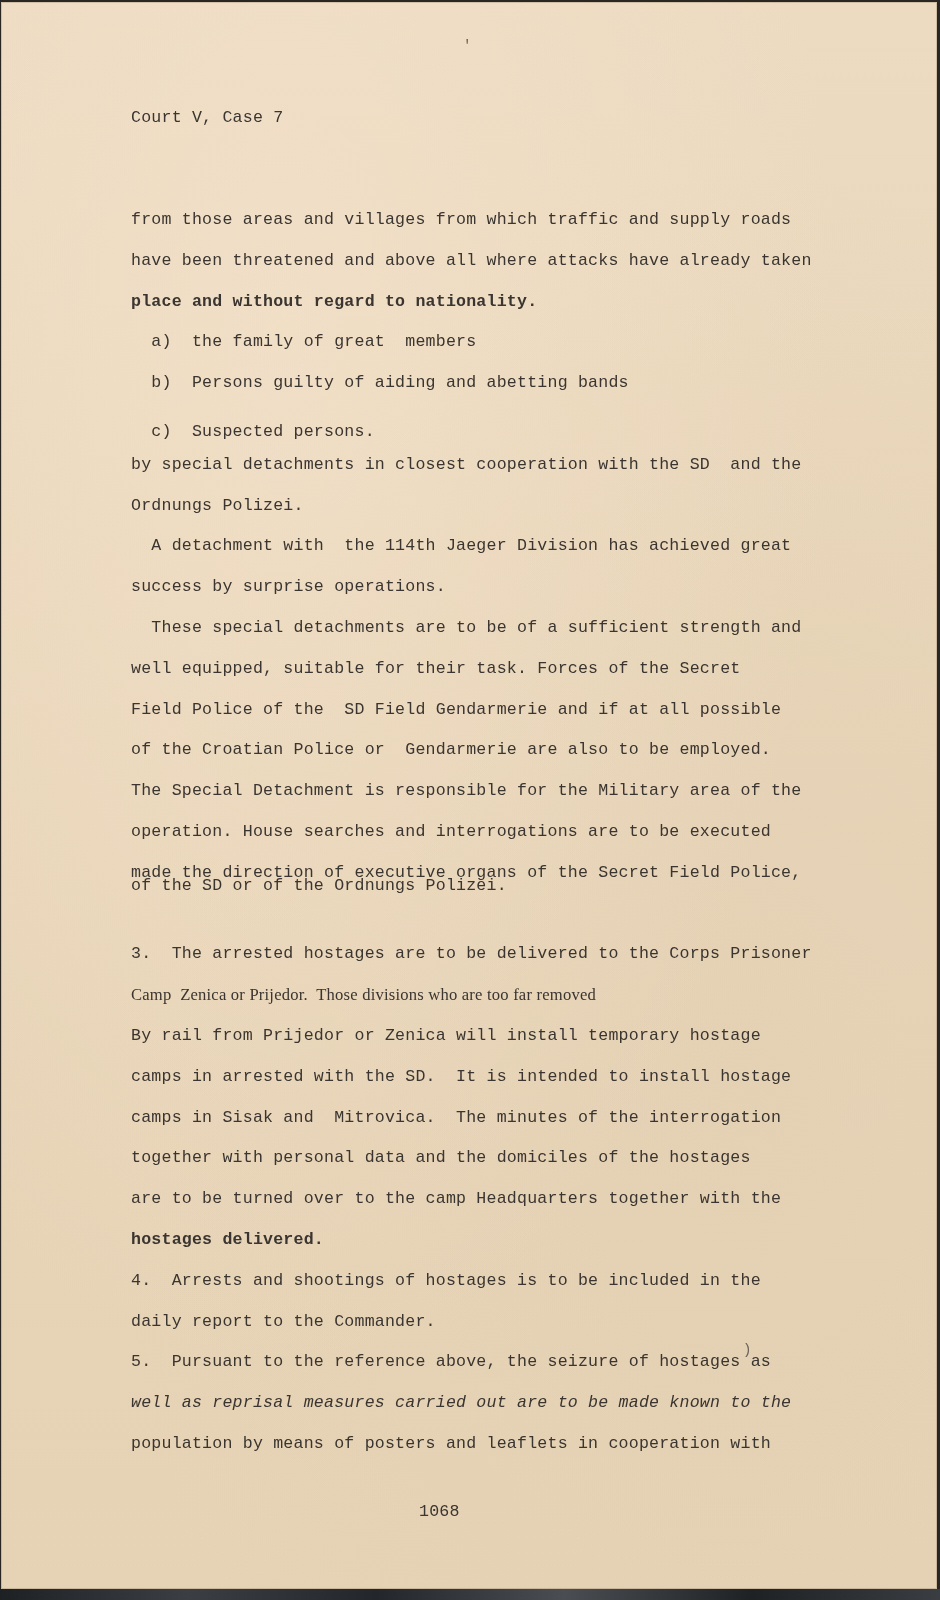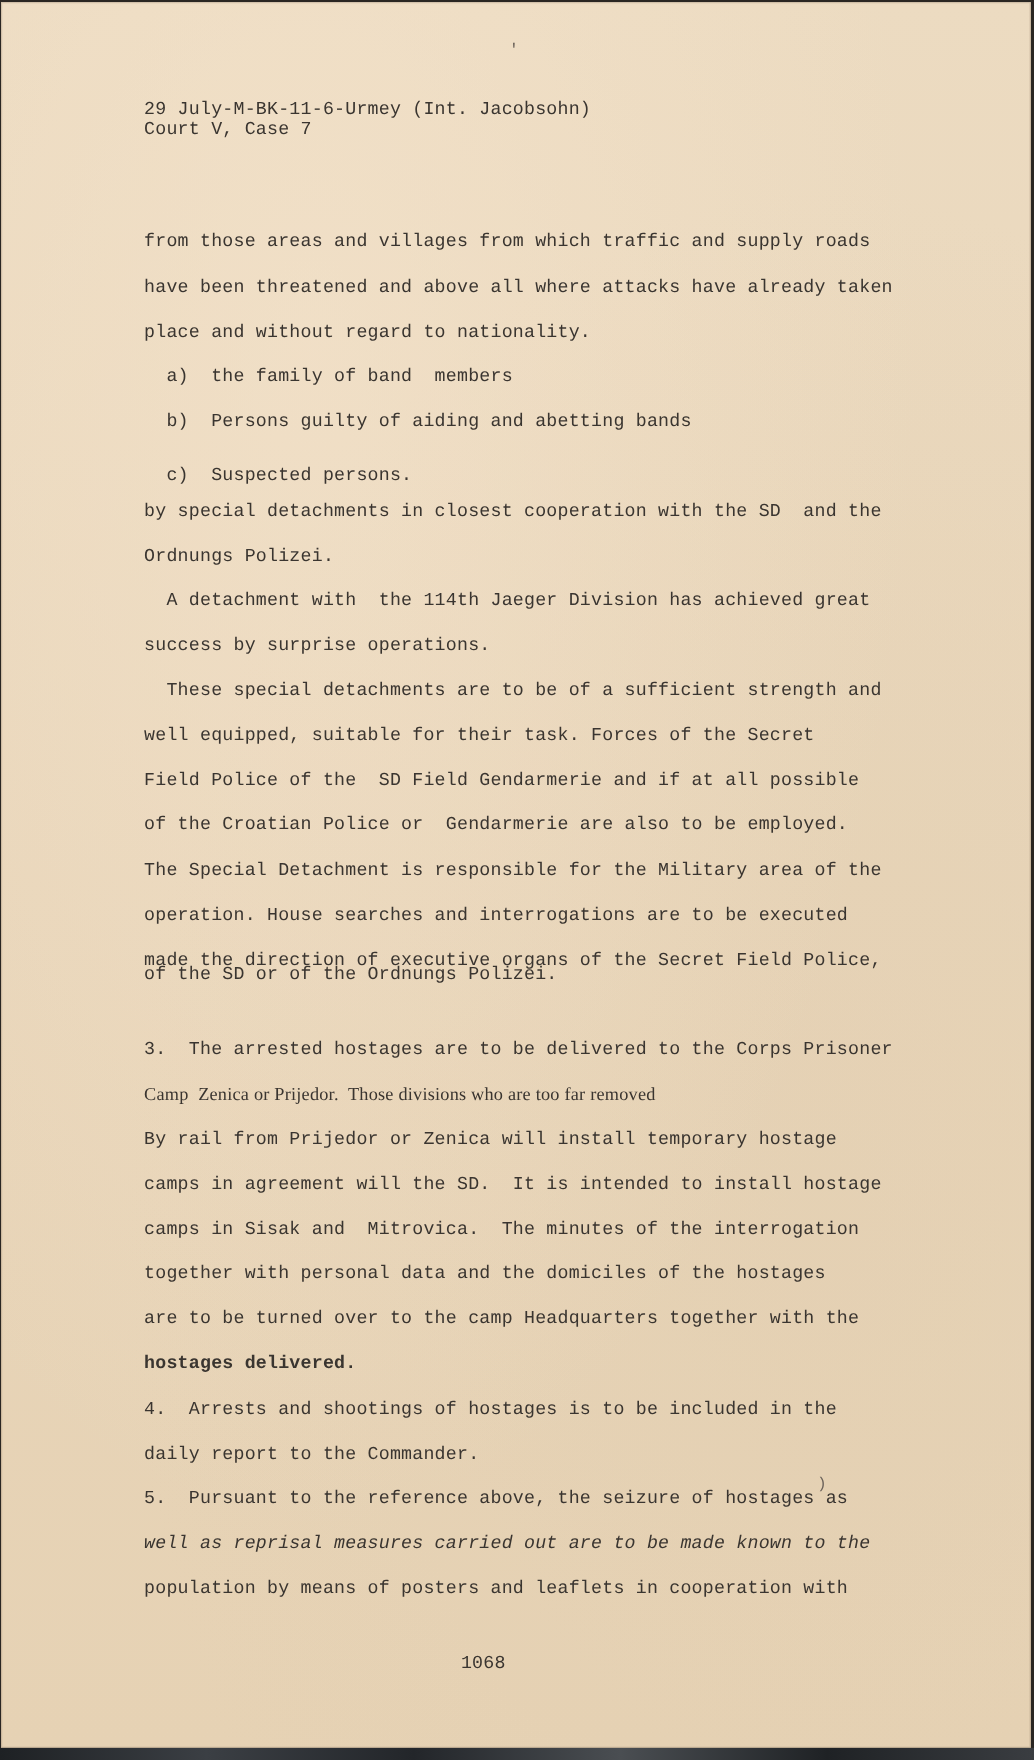--- a/index.html
+++ b/index.html
@@ -57,46 +57,45 @@
       position: absolute;
       color: #6b625a;
       font-family: "Liberation Mono", monospace;
       font-size: 14px;
     }
   </style>
 </head>
 <body>
 
 <div class="page">
-  <div class="tw header-line" style="top:90px;">29 July-M-BK-11-6-Urmey (Int. Jacobsohn)</div>
   <div class="tw header-line" style="top:108px;">Court V, Case 7</div>
 
   <div id="body-lines">
       <div class="tw body-line" style="top: 210px;">from those areas and villages from which traffic and supply roads</div>
       <div class="tw body-line" style="top: 250.8px;">have been threatened and above all where attacks have already taken</div>
-      <div class="tw body-line" style="top: 291.6px;">place and without regard to nationality.</div>
-      <div class="tw body-line" style="top: 332.4px;">  a)  the family of band  members</div>
+      <div class="tw body-line" style="top: 291.6px; font-weight: bold;">place and without regard to nationality.</div>
+      <div class="tw body-line" style="top: 332.4px;">  a)  the family of great  members</div>
       <div class="tw body-line" style="top: 373.2px;">  b)  Persons guilty of aiding and abetting bands</div>
       <div class="tw body-line" style="top: 422px;">  c)  Suspected persons.</div>
       <div class="tw body-line" style="top: 454.8px;">by special detachments in closest cooperation with the SD  and the</div>
       <div class="tw body-line" style="top: 495.6px;">Ordnungs Polizei.</div>
       <div class="tw body-line" style="top: 536.4px;">  A detachment with  the 114th Jaeger Division has achieved great</div>
       <div class="tw body-line" style="top: 577.2px;">success by surprise operations.</div>
       <div class="tw body-line" style="top: 618px;">  These special detachments are to be of a sufficient strength and</div>
       <div class="tw body-line" style="top: 658.8px;">well equipped, suitable for their task. Forces of the Secret</div>
       <div class="tw body-line" style="top: 699.6px;">Field Police of the  SD Field Gendarmerie and if at all possible</div>
       <div class="tw body-line" style="top: 740.4px;">of the Croatian Police or  Gendarmerie are also to be employed.</div>
       <div class="tw body-line" style="top: 781.2px;">The Special Detachment is responsible for the Military area of the</div>
       <div class="tw body-line" style="top: 822px; text-align: right;">operation. House searches and interrogations are to be executed</div>
       <div class="tw body-line" style="top: 862.8px;">made the direction of executive organs of the Secret Field Police,</div>
       <div class="tw body-line" style="top: 876px;">of the SD or of the Ordnungs Polizei.</div>
       <div class="tw body-line" style="top: 944.4px;">3.  The arrested hostages are to be delivered to the Corps Prisoner</div>
       <div class="tw body-line" style="top: 985.2px; font-family: Liberation Serif, serif;">Camp  Zenica or Prijedor.  Those divisions who are too far removed</div>
       <div class="tw body-line" style="top: 1026px;">By rail from Prijedor or Zenica will install temporary hostage</div>
-      <div class="tw body-line" style="top: 1066.8px;">camps in agreement will the SD.  It is intended to install hostage</div>
+      <div class="tw body-line" style="top: 1066.8px;">camps in arrested with the SD.  It is intended to install hostage</div>
       <div class="tw body-line" style="top: 1107.6px;">camps in Sisak and  Mitrovica.  The minutes of the interrogation</div>
       <div class="tw body-line" style="top: 1148.4px;">together with personal data and the domiciles of the hostages</div>
       <div class="tw body-line" style="top: 1189.2px;">are to be turned over to the camp Headquarters together with the</div>
       <div class="tw body-line" style="top: 1230px; font-weight: bold;">hostages delivered.</div>
       <div class="tw body-line" style="top: 1270.8px;">4.  Arrests and shootings of hostages is to be included in the</div>
       <div class="tw body-line" style="top: 1311.6px; text-align: right;">daily report to the Commander.</div>
       <div class="tw body-line" style="top: 1352.4px;">5.  Pursuant to the reference above, the seizure of hostages as</div>
       <div class="tw body-line" style="top: 1393.2px; font-style: italic;">well as reprisal measures carried out are to be made known to the</div>
       <div class="tw body-line" style="top: 1434px;">population by means of posters and leaflets in cooperation with</div>
     </div>

